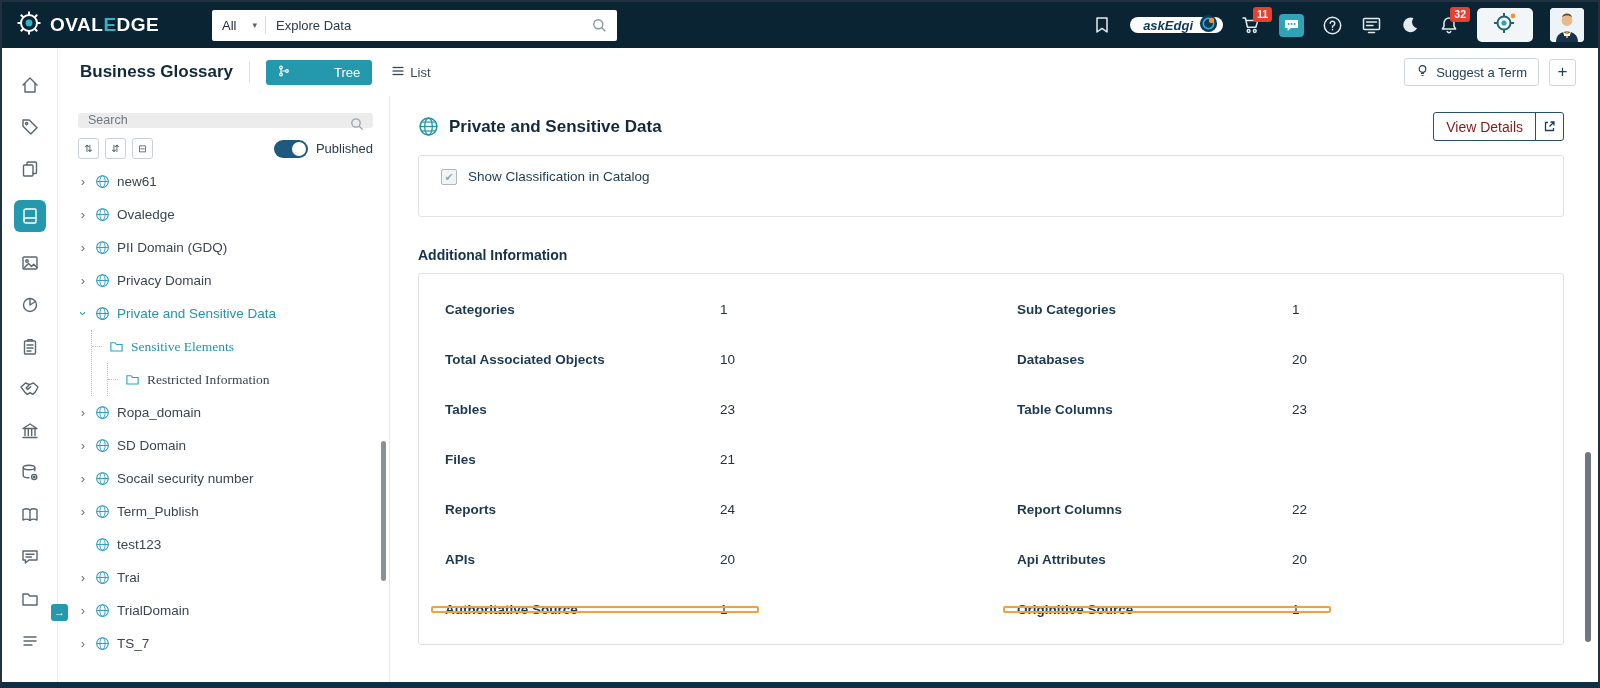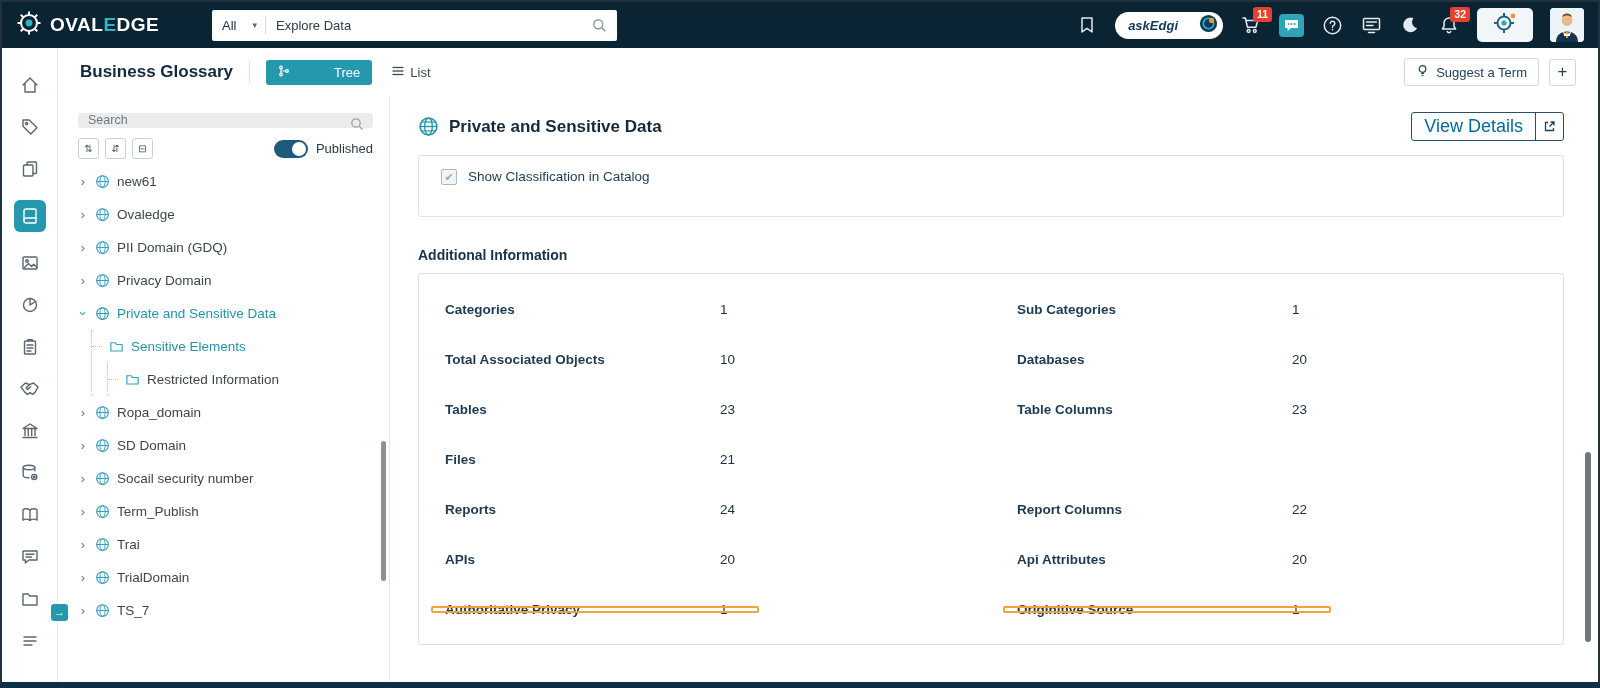--- a/index.html
+++ b/index.html
@@ -14,21 +14,21 @@
   .searchbox { width:405px; height:31px; background:#fff; border-radius:2px; display:flex; align-items:center; overflow:hidden; }
   .searchbox .all { font-size:13px; color:#21313f; padding:0 8px 0 10px; display:flex; align-items:center; gap:16px; cursor:pointer; }
   .searchbox .caret { font-size:9px; color:#55636e; }
   .searchbox .vsep { width:1px; height:18px; background:#d4dadf; }
   .searchbox input { border:none; outline:none; flex:1; font-size:13px; padding:0 10px; color:#22313d; font-family:"Liberation Sans", sans-serif; }
   .searchbox input::placeholder { color:#2b3b47; }
   .top-right { margin-left:auto; display:flex; align-items:center; gap:17px; }
   .tico { position:relative; width:22px; height:22px; display:flex; align-items:center; justify-content:center; cursor:pointer; }
   .tico svg { stroke:#e3ebf1; fill:none; stroke-width:1.5; stroke-linecap:round; stroke-linejoin:round; }
   .badge { position:absolute; top:-7px; right:-10px; background:#e8402e; color:#fff; font-size:10.5px; font-weight:700; padding:1px 4px; border-radius:3px; line-height:1.25; }
-  .askedgi { background:#fff; border-radius:15px; height:27px; display:flex; align-items:center; gap:21px; padding:0 5px 0 13px; cursor:pointer; }
+  .askedgi { background:#fff; border-radius:15px; height:16px; display:flex; align-items:center; gap:6px; padding:0 5px 0 13px; cursor:pointer; }
   .askedgi .ae-label { font-size:13px; font-weight:700; font-style:italic; color:#10395f; }
   .chatbtn { width:25px; height:23px; background:#2fa3b7; border-radius:4px; display:flex; align-items:center; justify-content:center; cursor:pointer; }
   .appsbtn { width:56px; height:34px; background:#f2f6f8; border-radius:5px; display:flex; align-items:center; justify-content:center; cursor:pointer; }
   .avatar { width:34px; height:34px; border-radius:4px; overflow:hidden; background:#eef3f7; cursor:pointer; }
 
   
   .app-body { flex:1; display:flex; position:relative; overflow:hidden; }
   .rail { width:56px; border-right:1px solid #e8ebee; display:flex; flex-direction:column; align-items:center; padding-top:26px; gap:20px; flex-shrink:0; background:#fff; }
   .rail .ric { width:22px; height:22px; display:flex; align-items:center; justify-content:center; cursor:pointer; }
   .rail svg { stroke:#5b6770; fill:none; stroke-width:1.4; stroke-linecap:round; stroke-linejoin:round; }
@@ -62,31 +62,31 @@
   .switch::after { content:""; position:absolute; right:2px; top:2px; width:14px; height:14px; border-radius:50%; background:#fff; }
   .pub-label { font-size:13px; color:#2b3b49; }
   .tree-list { margin-top:6px; font-size:13.5px; color:#3b4650; }
   .titem { height:33px; display:flex; align-items:center; gap:7px; cursor:pointer; white-space:nowrap; }
   .titem .chev { width:10px; color:#6b7680; font-size:13px; display:inline-block; text-align:center; }
   .titem .chev.down { transform:rotate(90deg); color:#2196ab; }
   .titem .chev.hidden { visibility:hidden; }
   .titem.teal { color:#2196ab; }
   .gsvg { width:15px; height:15px; flex-shrink:0; }
   .fsvg { width:15px; height:15px; flex-shrink:0; }
-  .children { margin-left:13px; border-left:1px dotted #b9c2c8; }
+  .children { margin-left:13px; border-left:1px dotted #b9c2c8;font-family:Liberation Serif, serif; }
   .children2 { margin-left:15px; border-left:1px dotted #b9c2c8; }
   .dash { width:10px; border-top:1px dotted #b9c2c8; flex-shrink:0; }
   .tree-scroll { position:absolute; right:3px; top:345px; width:5px; height:140px; border-radius:3px; background:#8a9299; cursor:pointer; }
 
   
   .detail { flex:1; padding:16px 34px 0 28px; position:relative; overflow:hidden; }
   .d-header { display:flex; align-items:center; }
   .d-title { font-size:17px; font-weight:700; color:#13293d; margin-left:10px; }
   .vd-btn { margin-left:auto; display:flex; align-items:stretch; border:1px solid #28506b; border-radius:3px; height:29px; cursor:pointer; background:#fff; }
-  .vd-text { display:flex; align-items:center; padding:0 12px; font-size:18px; color:#0369a1; }
+  .vd-text { display:flex; align-items:center; padding:0 12px; font-size:14px; color:#7f1d1d; }
   .vd-icon { width:28px; border-left:1px solid #28506b; display:flex; align-items:center; justify-content:center; }
   .card1 { margin-top:14px; border:1px solid #dfe3e7; border-radius:3px; height:62px; padding:13px 22px; display:flex; align-items:flex-start; gap:11px; }
   .cbox { width:16px; height:16px; border:1.5px solid #aab9c2; border-radius:2px; background:#f0f4f6; display:flex; align-items:center; justify-content:center; color:#93a9b4; font-size:11px; cursor:pointer; }
   .cbox-label { font-size:13.5px; color:#1d3a52; }
   .section-title { margin-top:30px; font-size:14px; font-weight:700; color:#16324a; }
   .stats-card { margin-top:10px; border:1px solid #dfe3e7; border-radius:3px; padding:10px 0; }
   .srow { display:flex; height:50px; align-items:center; }
   .pair { width:50%; display:flex; align-items:center; padding-left:26px; position:relative; }
   .slabel { width:275px; font-size:13.5px; font-weight:700; color:#1d3a52; }
   .svalue { font-size:13.5px; color:#233240; }
@@ -478,20 +478,29 @@
             <div class="titem">
                 <span class="chev">›</span>
                 <svg class="gsvg" viewBox="0 0 16 16">
                   <circle cx="8" cy="8" r="6.2" fill="none" stroke="#2e9cc1" stroke-width="1.2"></circle>
                   <ellipse cx="8" cy="8" rx="2.8" ry="6.2" fill="none" stroke="#2e9cc1" stroke-width="1"></ellipse>
                   <line x1="1.8" y1="8" x2="14.2" y2="8" stroke="#2e9cc1" stroke-width="1"></line>
                 </svg>
                 <span>Term_Publish</span>
               </div>
             <div class="titem">
+                <span class="chev hidden">›</span>
+                <svg class="gsvg" viewBox="0 0 16 16">
+                  <circle cx="8" cy="8" r="6.2" fill="none" stroke="#2e9cc1" stroke-width="1.2"></circle>
+                  <ellipse cx="8" cy="8" rx="2.8" ry="6.2" fill="none" stroke="#2e9cc1" stroke-width="1"></ellipse>
+                  <line x1="1.8" y1="8" x2="14.2" y2="8" stroke="#2e9cc1" stroke-width="1"></line>
+                </svg>
+                <span>test123</span>
+              </div>
+            <div class="titem">
                 <span class="chev">›</span>
                 <svg class="gsvg" viewBox="0 0 16 16">
                   <circle cx="8" cy="8" r="6.2" fill="none" stroke="#2e9cc1" stroke-width="1.2"></circle>
                   <ellipse cx="8" cy="8" rx="2.8" ry="6.2" fill="none" stroke="#2e9cc1" stroke-width="1"></ellipse>
                   <line x1="1.8" y1="8" x2="14.2" y2="8" stroke="#2e9cc1" stroke-width="1"></line>
                 </svg>
                 <span>Trai</span>
               </div>
             <div class="titem">
                 <span class="chev">›</span>
@@ -597,21 +606,21 @@
                   <span class="svalue">20</span>
                 </div>
               <div class="pair">
                   <span class="slabel">Api Attributes</span>
                   <span class="svalue">20</span>
                 </div>
             </div>
             <div class="srow">
               <div class="pair">
                 <div class="hl-box"></div>
-                <span class="slabel">Authoritative Privacy</span>
+                <span class="slabel">Authoritative Source</span>
                   <span class="svalue">1</span>
               </div>
               <div class="pair">
                 <div class="hl-box"></div>
                 <span class="slabel">Originitive Source</span>
                   <span class="svalue">1</span>
               </div>
             </div>
           </div>
 

